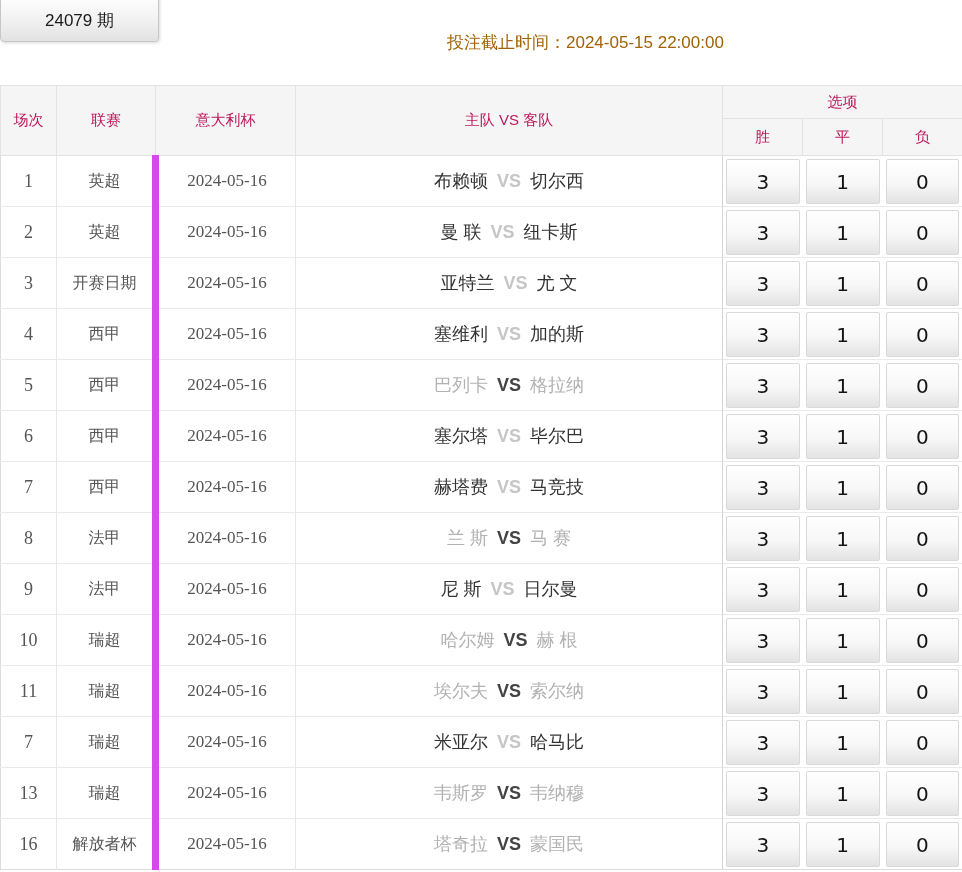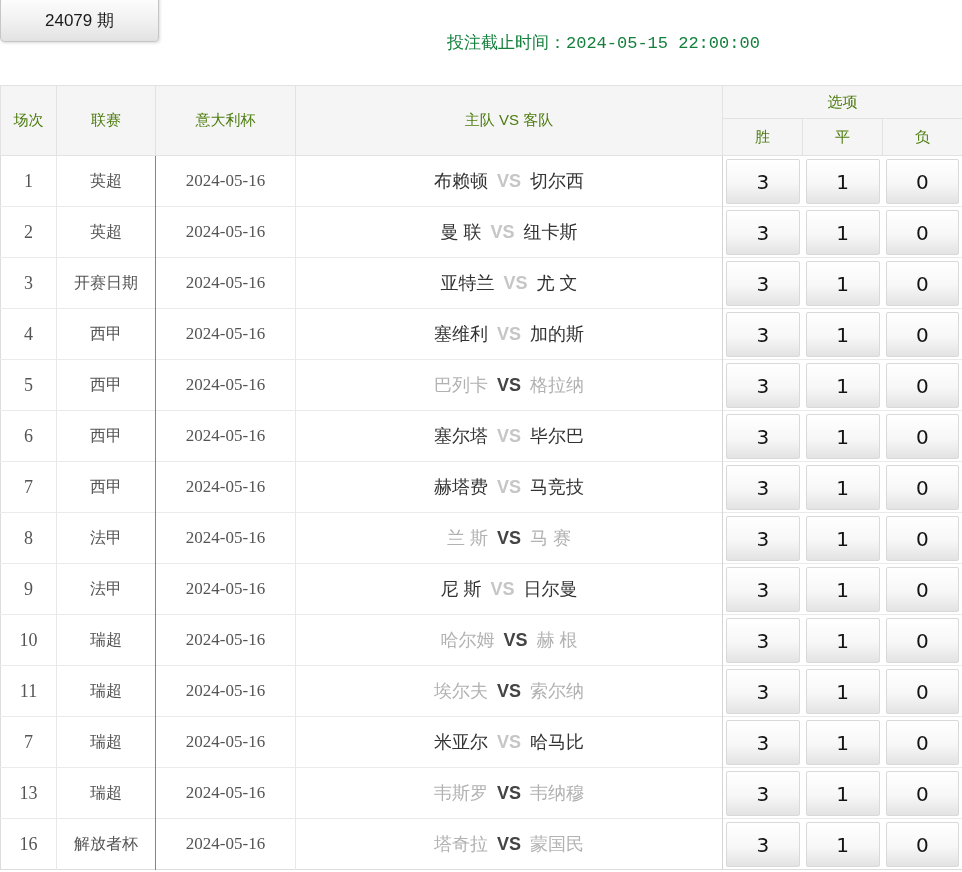--- a/index.html
+++ b/index.html
@@ -17,46 +17,46 @@
     border-radius:0 0 4px 4px;
     background:linear-gradient(#fdfdfd, #f0f0f0 55%, #e2e2e2);
     box-shadow:1px 1px 3px rgba(0,0,0,.15);
     display:flex; align-items:center; justify-content:center;
     font-size:17px; color:#1a1a1a; cursor:pointer;
   }
 
   
   .deadline {
     position:absolute; left:447px; top:31px;
-    font-size:17px; color:#15803d; white-space:nowrap;font-family:Liberation Mono, monospace;
+    font-size:17px; color:#a16207; white-space:nowrap;
   }
 
   
   table.matches {
     position:absolute; top:85px; left:0; width:962px;
     border-collapse:collapse; table-layout:fixed;
     border:1px solid #dcdcdc;
   }
   thead th {
-    background:#f5f5f5; color:#4d7c0f; font-weight:400; font-size:15px;
+    background:#f5f5f5; color:#be185d; font-weight:400; font-size:15px;
     border:1px solid #e2e2e2; text-align:center; padding:0;
   }
   tr.h1 { height:33px; }
   tr.h2 { height:37px; }
 
   tbody tr { height:51px; }
   tbody td {
     border-top:1px solid #eaeaea; text-align:center; padding:0;
     vertical-align:middle;
   }
   td.c-no {
     font-family:"Liberation Serif", serif; font-size:18px; color:#555;
     border-right:1px solid #e8e8e8;
   }
-  td.c-league { font-size:16px; color:#555; border-right:1px solid #d946ef; }
+  td.c-league { font-size:16px; color:#555; border-right:7px solid #d946ef; }
   td.c-date {
     font-family:"Liberation Serif", serif; font-size:17px; color:#555;
     border-right:1px solid #e8e8e8;
   }
   td.c-teams { font-size:18px; color:#333; border-right:1px solid #d5d5d5; }
   td.c-teams .vs { font-size:18px; font-weight:700; color:#c6c6c6; margin:0 9px; }
   tr.grayed .home, tr.grayed .away { color:#b2b2b2;margin-top:44px; }
   tr.grayed .vs { color:#444; }
 
   td.c-opt { padding:2px 3px; }

